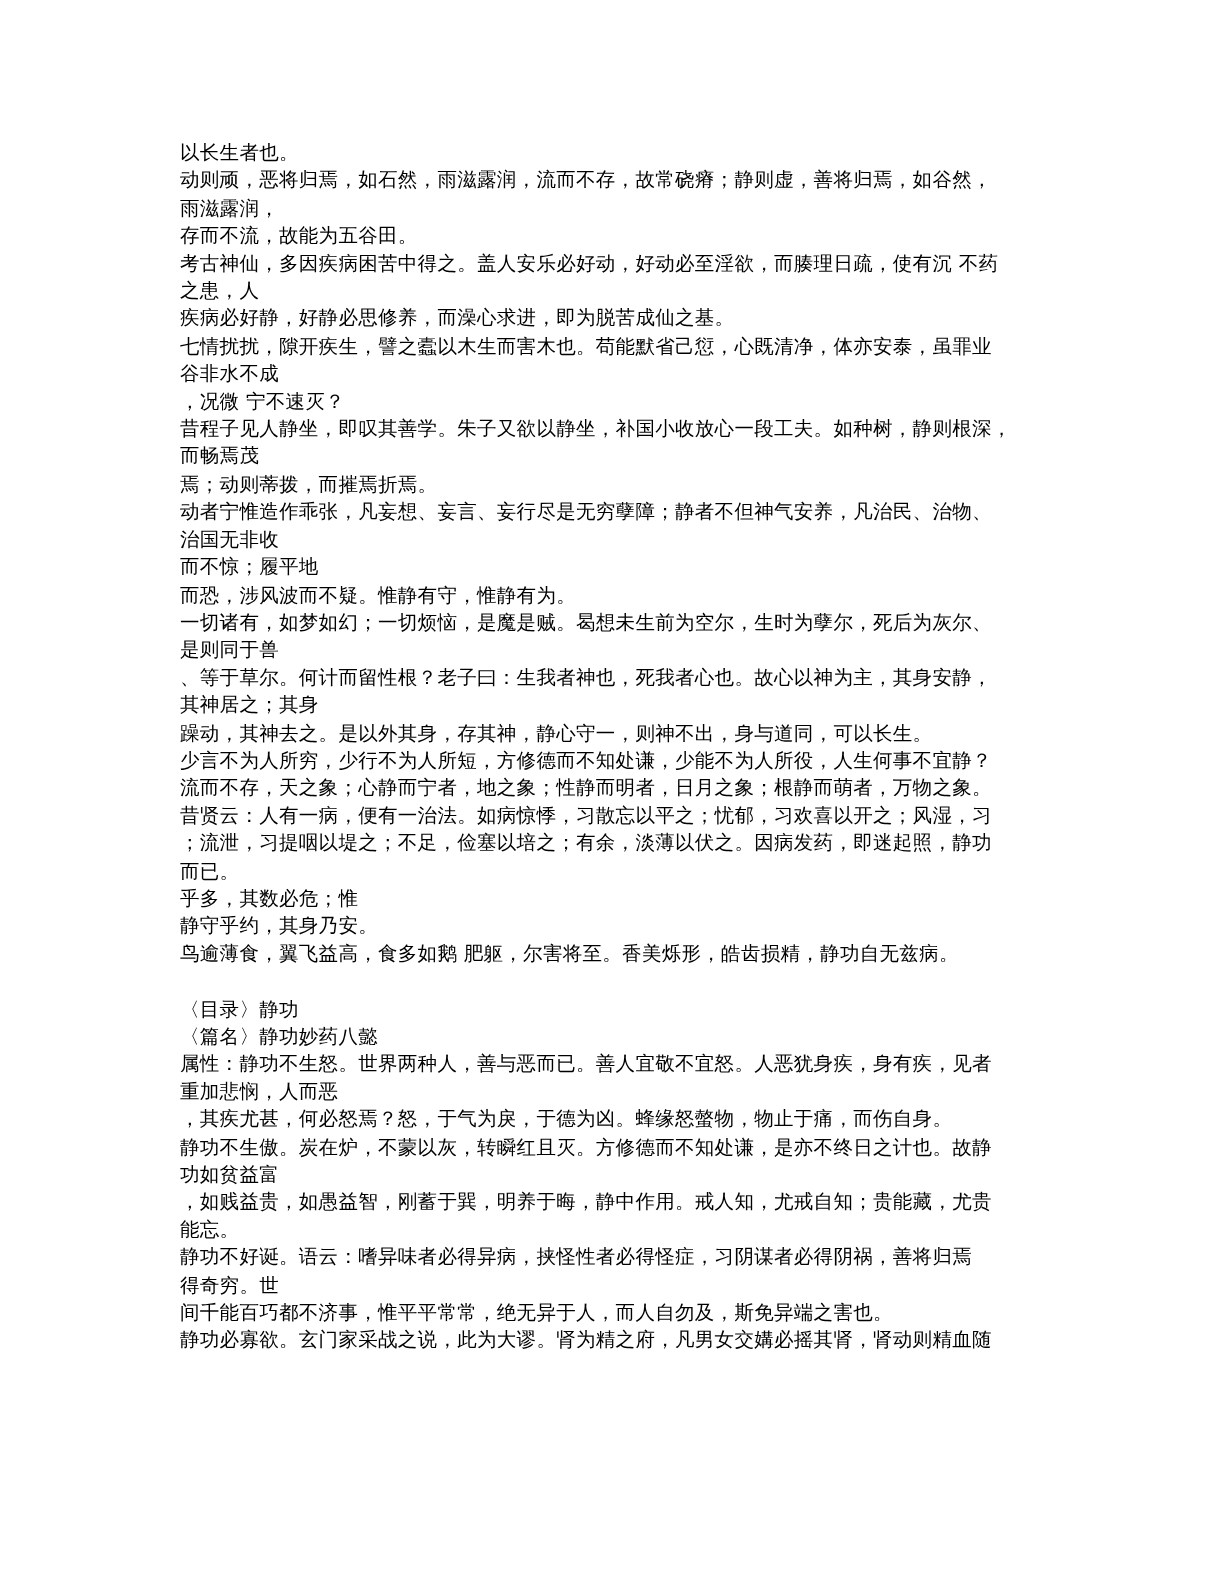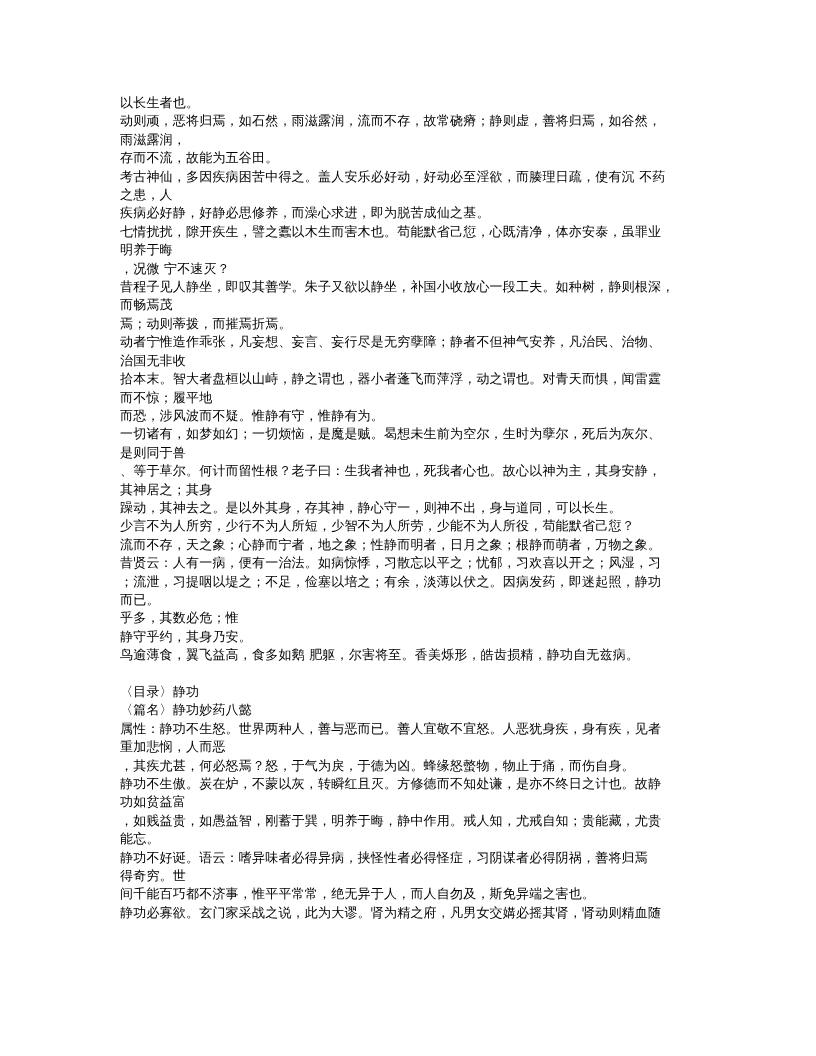--- a/index.html
+++ b/index.html
@@ -41,36 +41,35 @@
 <div class="page">
   <div>
     <p class="line">以长生者也。</p>
     <p class="line">动则顽，恶将归焉，如石然，雨滋露润，流而不存，故常硗瘠；静则虚，善将归焉，如谷然，</p>
     <p class="line">雨滋露润，</p>
     <p class="line">存而不流，故能为五谷田。</p>
     <p class="line">考古神仙，多因疾病困苦中得之。盖人安乐必好动，好动必至淫欲，而腠理日疏，使有沉 不药</p>
     <p class="line">之患，人</p>
     <p class="line">疾病必好静，好静必思修养，而澡心求进，即为脱苦成仙之基。</p>
     <p class="line">七情扰扰，隙开疾生，譬之蠹以木生而害木也。苟能默省己愆，心既清净，体亦安泰，虽罪业</p>
-    <p class="line">明养于晦</p>
+    <p class="line">谷非水不成</p>
     <p class="line">，况微 宁不速灭？</p>
     <p class="line">昔程子见人静坐，即叹其善学。朱子又欲以静坐，补国小收放心一段工夫。如种树，静则根深，</p>
     <p class="line">而畅焉茂</p>
     <p class="line">焉；动则蒂拨，而摧焉折焉。</p>
     <p class="line">动者宁惟造作乖张，凡妄想、妄言、妄行尽是无穷孽障；静者不但神气安养，凡治民、治物、</p>
     <p class="line">治国无非收</p>
-    <p class="line">拾本末。智大者盘桓以山峙，静之谓也，器小者蓬飞而萍浮，动之谓也。对青天而惧，闻雷霆</p>
     <p class="line">而不惊；履平地</p>
     <p class="line">而恐，涉风波而不疑。惟静有守，惟静有为。</p>
     <p class="line">一切诸有，如梦如幻；一切烦恼，是魔是贼。曷想未生前为空尔，生时为孽尔，死后为灰尔、</p>
     <p class="line">是则同于兽</p>
     <p class="line">、等于草尔。何计而留性根？老子曰：生我者神也，死我者心也。故心以神为主，其身安静，</p>
     <p class="line">其神居之；其身</p>
     <p class="line">躁动，其神去之。是以外其身，存其神，静心守一，则神不出，身与道同，可以长生。</p>
-    <p class="line">少言不为人所穷，少行不为人所短，少智不为人所劳，少能不为人所役，苟能默省己愆？</p>
+    <p class="line">少言不为人所穷，少行不为人所短，方修德而不知处谦，少能不为人所役，人生何事不宜静？</p>
     <p class="line">流而不存，天之象；心静而宁者，地之象；性静而明者，日月之象；根静而萌者，万物之象。</p>
     <p class="line">昔贤云：人有一病，便有一治法。如病惊悸，习散忘以平之；忧郁，习欢喜以开之；风湿，习</p>
     <p class="line">；流泄，习提咽以堤之；不足，俭塞以培之；有余，淡薄以伏之。因病发药，即迷起照，静功</p>
     <p class="line">而已。</p>
     <p class="line">乎多，其数必危；惟</p>
     <p class="line">静守乎约，其身乃安。</p>
     <p class="line">鸟逾薄食，翼飞益高，食多如鹅 肥躯，尔害将至。香美烁形，皓齿损精，静功自无兹病。</p>
   </div>
 
   <div class="blank"></div>

